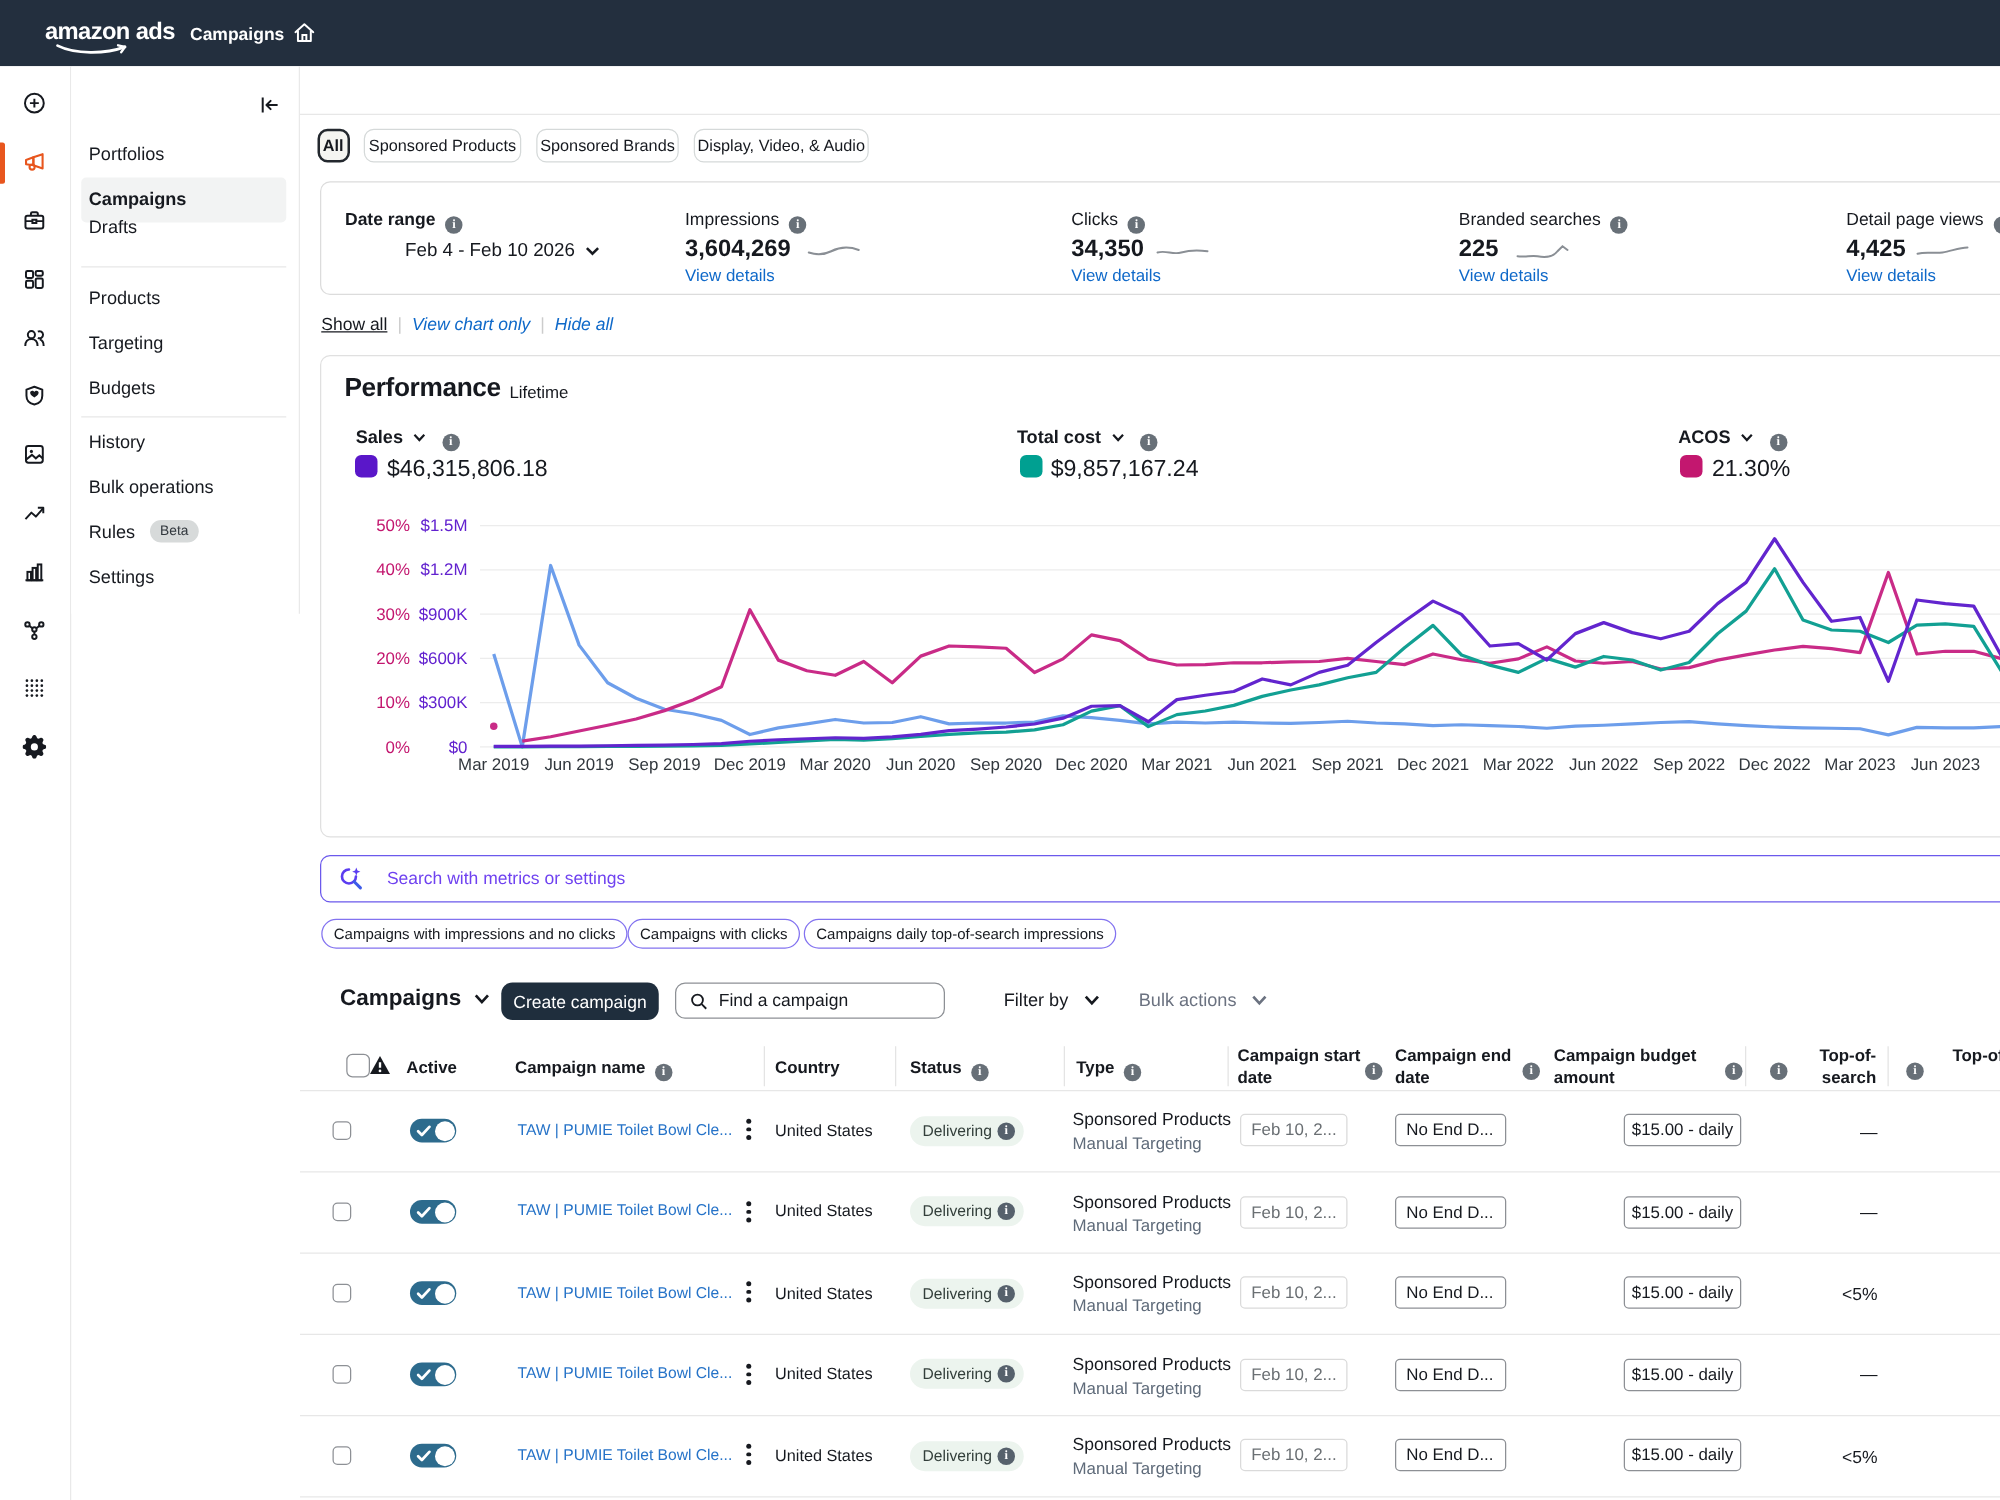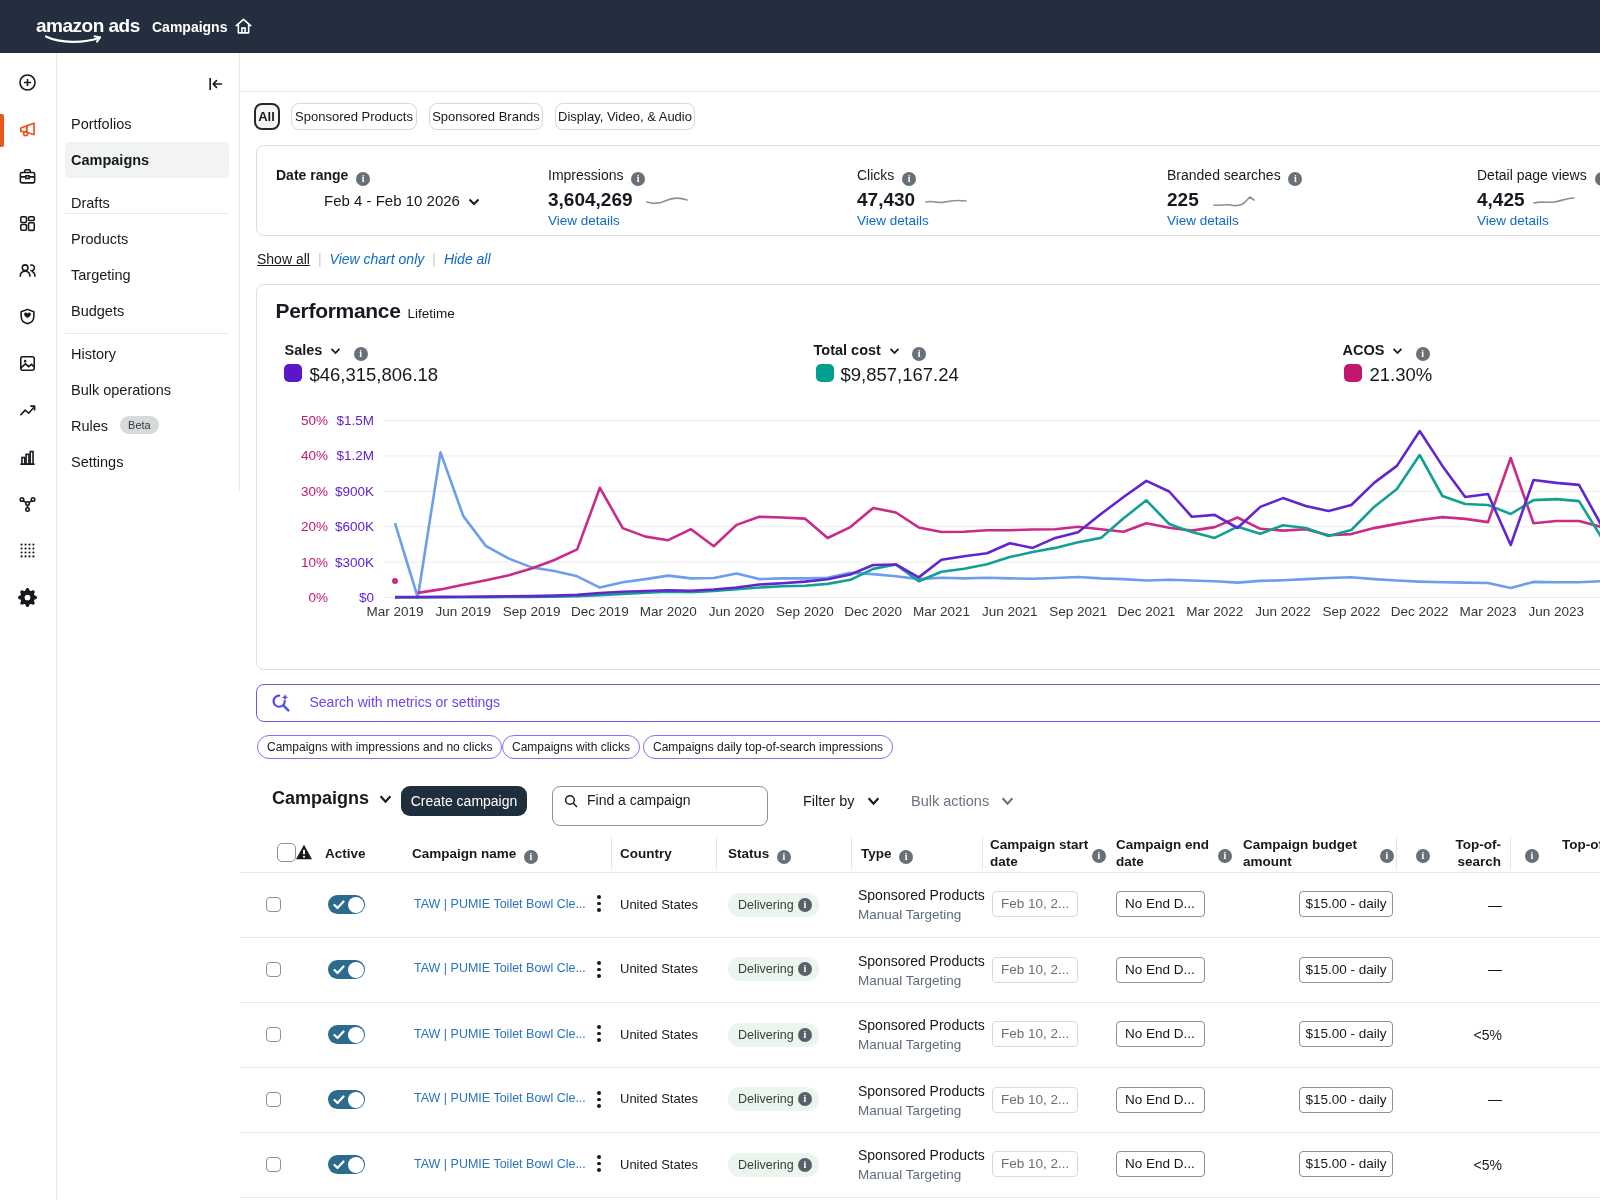--- a/index.html
+++ b/index.html
@@ -45,21 +45,21 @@
 .selrow { position:absolute; top:57px; font-size:14.5px; color:#16191f; font-weight:bold;}
 .swatch { position:absolute; top:79px; width:18px; height:18px; border-radius:5px; }
 .bigval { position:absolute; top:79px; font-size:18.5px; font-weight:normal; }
 
 #searchbox { position:absolute; top:631px; left:15.5px; width:1420px; height:38px; border:1.5px solid #6b59ec; border-radius:8px; }
 #searchbox span { position:absolute; left:53px; top:9px; font-size:14px; color:#6f42f0; }
 .pill { position:absolute; top:682px; height:24px; line-height:22px; border:1.5px solid #8373f0; border-radius:13px; font-size:12px; color:#16191f; padding:0 9px; background:#fff; }
 
 #c-hdr { position:absolute; top:735px; left:32px; font-size:18px; font-weight:bold; }
 #btn-create { position:absolute; top:733px; left:161px; width:126px; height:30px; border-radius:9px; background:#1f2e3d; color:#fff; font-size:14px; text-align:center; line-height:30px; }
-#find { position:absolute; top:733px; left:312px; width:216px; height:40px; border:1.5px solid #8d9095; border-radius:8px; }
+#find { position:absolute; top:733px; left:300px; width:216px; height:29px; border:1.5px solid #8d9095; border-radius:8px; }
 #find span { position:absolute; left:34px; top:5px; font-size:14px; color:#16191f; }
 #filterby { position:absolute; top:740px; left:563px; font-size:14.5px; }
 #bulk { position:absolute; top:740px; left:671px; font-size:14.5px; }
 
 .th { position:absolute; font-size:13.5px; font-weight:bold; color:#16191f; white-space:nowrap; line-height:17px; }
 .vdiv { position:absolute; width:1px; background:#e4e4e4; top:784px; height:32px; }
 .hline { position:absolute; left:0; width:1360px; height:1px; background:#e7e7e7; }
 .cb { position:absolute; width:19px; height:19px; border:1.5px solid #8d9095; border-radius:5px; background:#fff; }
 .cbr { position:absolute; width:15px; height:15px; border:1.5px solid #8d9095; border-radius:4px; background:#fff; }
 .toggle { position:absolute; width:37px; height:19px; border-radius:10px; background:#2d6b8d; }
@@ -175,21 +175,21 @@
       </svg>
   </div>
 
   <div id="sidenav">
     <svg class="abs" style="left:150px;top:23px" width="17" height="16" viewBox="0 0 24 24" fill="none" stroke="#16191f" stroke-width="2.4">
         <path d="M4 3 V21"></path>
         <path d="M21 12 H9 M13.5 7 L8.5 12 L13.5 17" stroke-linejoin="round" stroke-linecap="round"></path>
       </svg>
     <div class="navitem" style="top:53px">Portfolios</div>
     <div class="navitem navsel" style="top:89px">Campaigns</div>
-    <div class="navitem" style="top:132px">Drafts</div>
+    <div class="navitem" style="top:111px">Drafts</div>
     <div class="navdiv" style="top:160px"></div>
     <div class="navitem" style="top:168px">Products</div>
     <div class="navitem" style="top:204px">Targeting</div>
     <div class="navitem" style="top:240px">Budgets</div>
     <div class="navdiv" style="top:280px"></div>
     <div class="navitem" style="top:283px">History</div>
     <div class="navitem" style="top:319px">Bulk operations</div>
     <div class="navitem" style="top:355px">Rules<span id="beta">Beta</span></div>
     <div class="navitem" style="top:391px">Settings</div>
   </div>
@@ -203,21 +203,21 @@
 
     <div id="mbox"></div>
     <div class="mlabel" style="left:36px"><b>Date range</b> &nbsp;<span class="info">i</span></div>
     <div class="dateval" style="left:36px">Feb 4 - Feb 10 2026 &nbsp;<svg width="12" height="8" viewBox="0 0 12 8">
           <path d="M1.5 1.5 L6 6 L10.5 1.5" stroke="#16191f" stroke-width="2" fill="none"></path>
         </svg></div>
     <div class="mlabel" style="left:308px">Impressions &nbsp;<span class="info">i</span></div>
     <div class="mval" style="left:308px">3,604,269</div>
     <div class="mlink" style="left:308px">View details</div>
     <div class="mlabel" style="left:617px">Clicks &nbsp;<span class="info">i</span></div>
-    <div class="mval" style="left:617px">47,430</div>
+    <div class="mval" style="left:617px">34,350</div>
     <div class="mlink" style="left:617px">View details</div>
     <div class="mlabel" style="left:927px">Branded searches &nbsp;<span class="info">i</span></div>
     <div class="mval" style="left:927px">225</div>
     <div class="mlink" style="left:927px">View details</div>
     <div class="mlabel" style="left:1237px">Detail page views &nbsp;<span class="info">i</span></div>
     <div class="mval" style="left:1237px">4,425</div>
     <div class="mlink" style="left:1237px">View details</div>
 
     <div id="showrow"><span class="ul">Show all</span><span class="sep">|</span><a>View chart only</a><span class="sep">|</span><a>Hide all</a></div>
 

